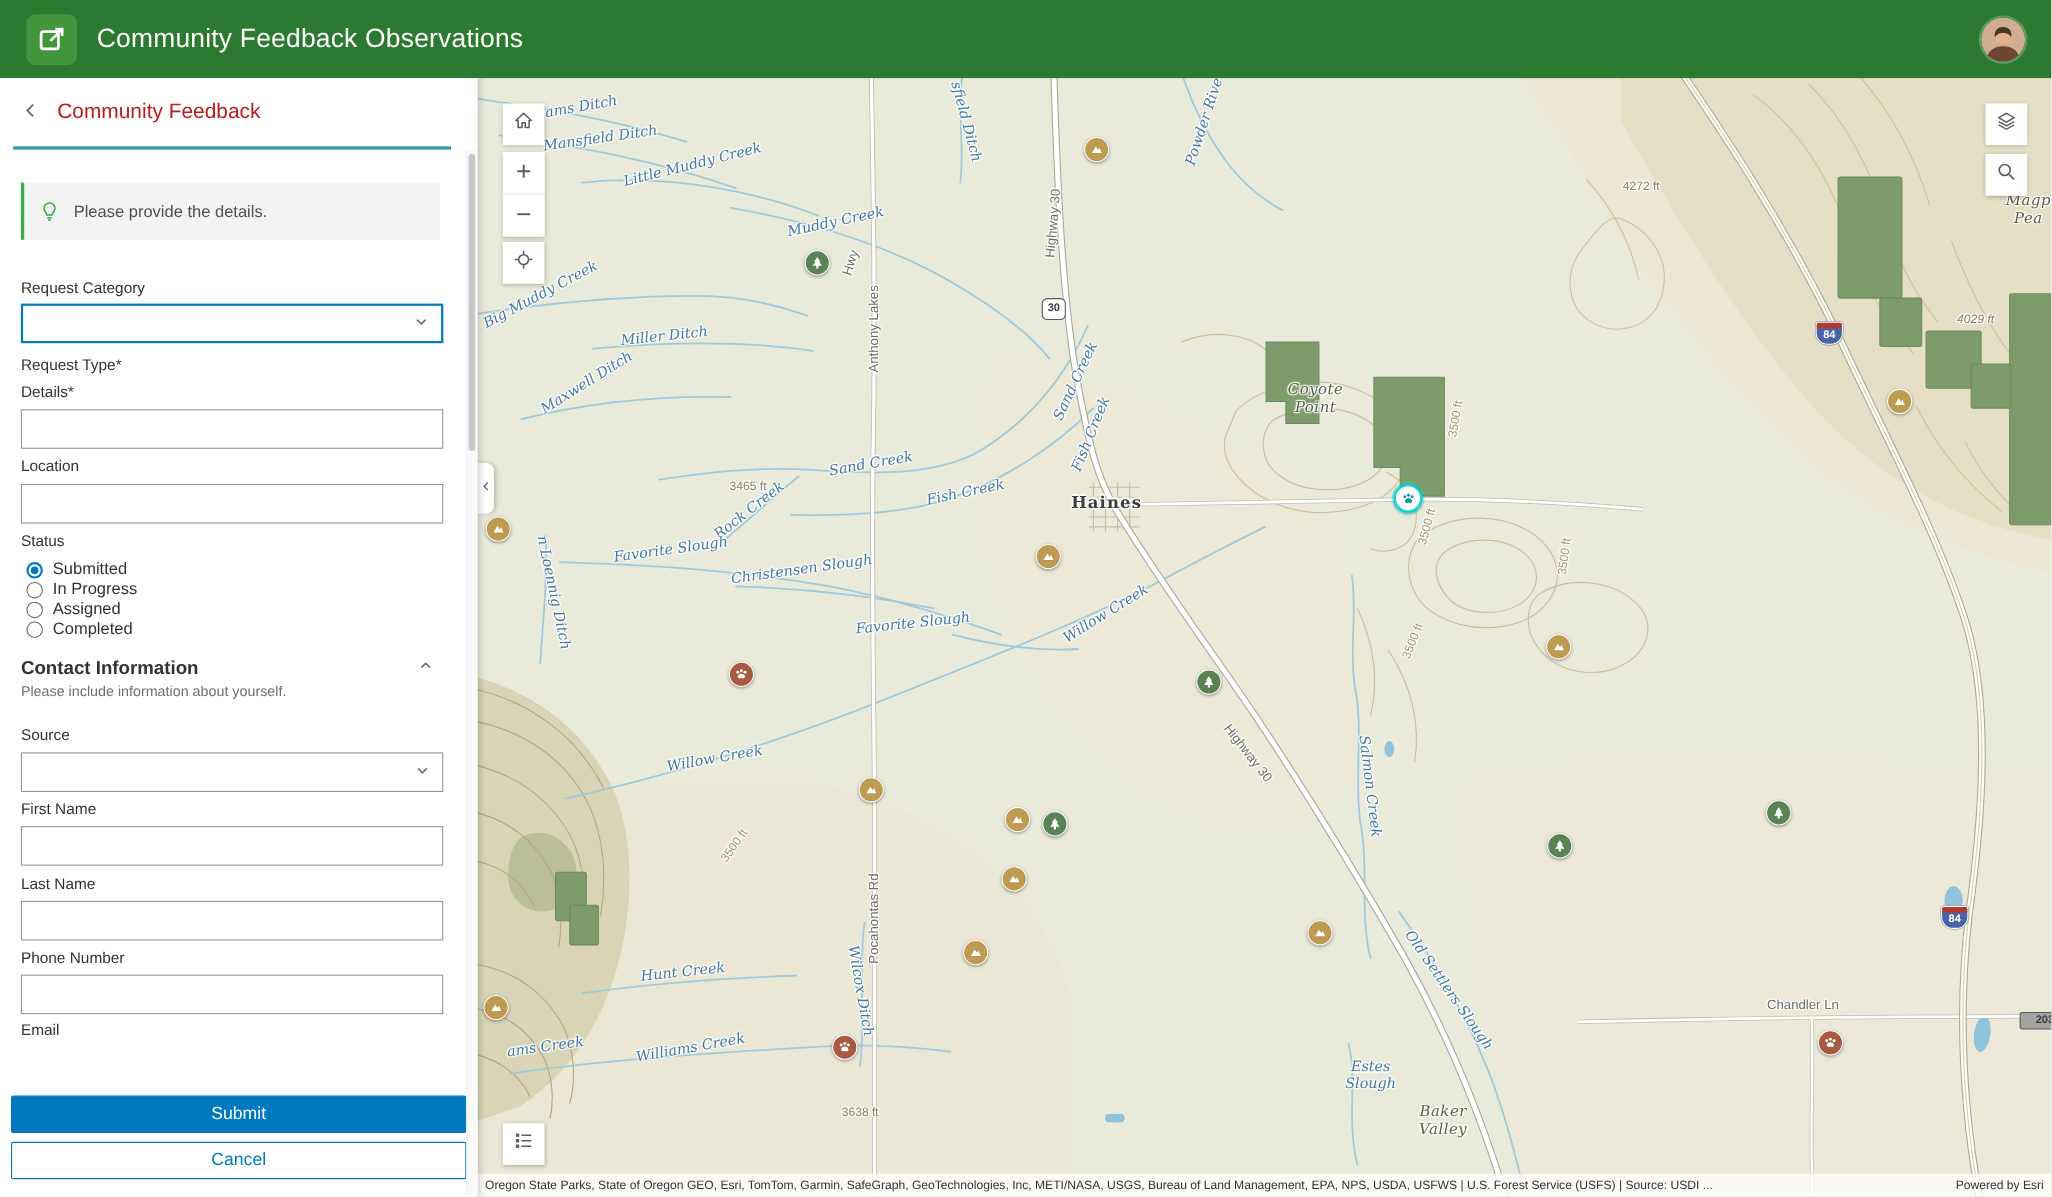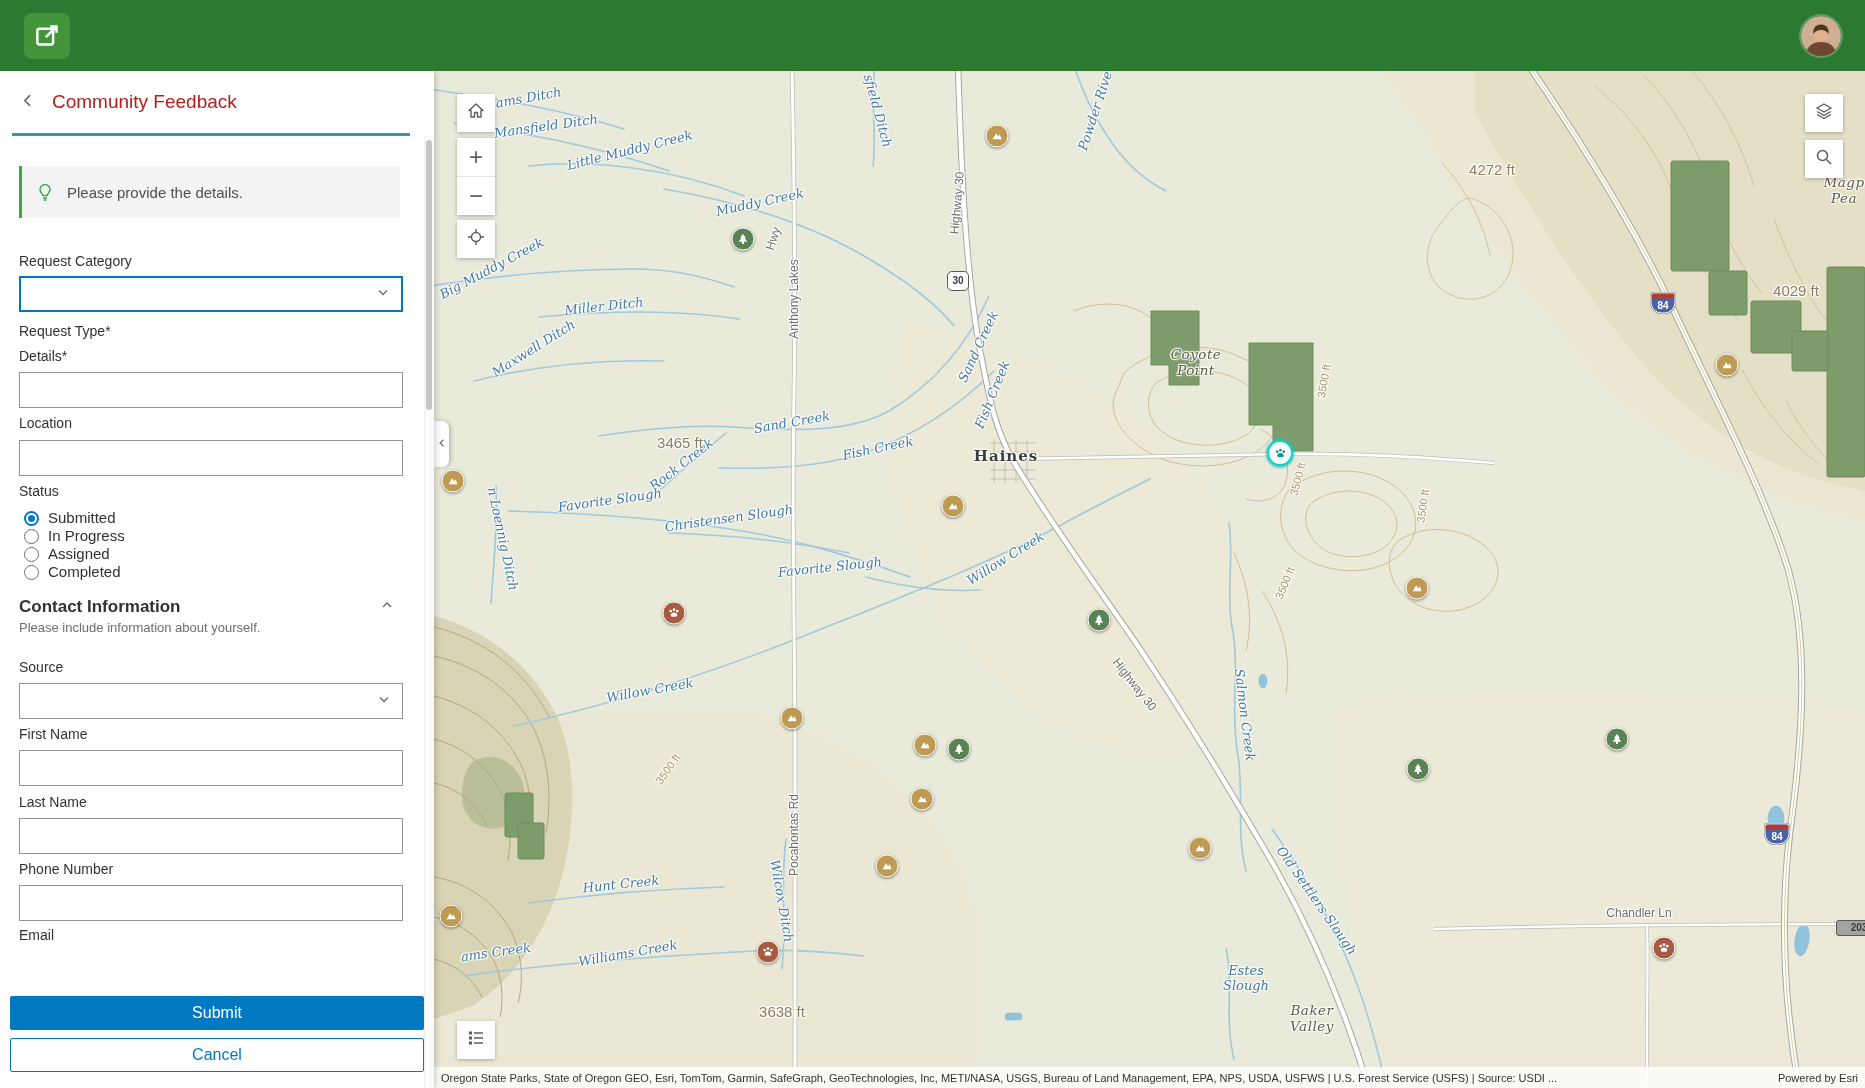--- a/index.html
+++ b/index.html
@@ -51,21 +51,21 @@
 
   
   .map{position:absolute;top:71px;left:434px;width:1431px;height:1017px;overflow:hidden;background:#e9eada;z-index:1;}
   .map-base{position:absolute;left:0;top:0;}
   #map-annotations{position:absolute;inset:0;pointer-events:none;}
 
   .map-label{position:absolute;white-space:pre-line;text-align:center;line-height:1.15;pointer-events:none;
     text-shadow:-1px -1px 1px #fff,1px -1px 1px #fff,-1px 1px 1px #fff,1px 1px 1px #fff,0 0 3px #fff;}
   .map-label.water{font-family:"DejaVu Serif",serif;font-style:italic;color:#4179a3;font-size:13px;}
   .map-label.road{color:#6d6d6d;font-size:12px;}
-  .map-label.elev{color:#8a7e61;font-size:15px;}
+  .map-label.elev{color:#8a7e61;font-size:11px;}
   .map-label.contour{color:#ab9668;font-size:11px;}
   .map-label.town{font-family:"DejaVu Serif",serif;color:#3c3c3c;font-size:15px;letter-spacing:1px;font-weight:700;}
   .map-label.place{font-family:"DejaVu Serif",serif;font-style:italic;color:#5c5b45;font-size:13.5px;letter-spacing:.5px;}
 
   .map-marker{position:absolute;width:23px;height:23px;border-radius:50%;transform:translate(-50%,-50%);display:flex;align-items:center;justify-content:center;border:1.5px solid #fff;box-shadow:0 1px 3px rgba(0,0,0,.4);color:#fff;pointer-events:auto;cursor:pointer;box-sizing:border-box;}
   .map-marker svg{width:15px;height:15px;display:block;}
   .map-marker.poi{background:#bf9a52;}
   .map-marker.tree{background:#5b8253;}
   .map-marker.paw{background:#a85a41;}
   .map-marker.selected{background:#fff;border:2px solid #0fd3d3;color:#0d98a5;width:26px;height:26px;box-shadow:0 0 0 2px rgba(0,229,229,.35),0 1px 3px rgba(0,0,0,.4);}
@@ -97,20 +97,21 @@
 
 <div id="app">
 
   <header class="app-header">
     <div class="logo-tile">
       <svg viewBox="0 0 24 24" width="27" height="27" aria-hidden="true">
         <rect x="3" y="6" width="14" height="14" rx="2" fill="none" stroke="#fff" stroke-width="2.2"></rect>
         <path d="M10.5 13.5 L20 4 M14.5 4 H20 V9.5" fill="none" stroke="#fff" stroke-width="2.2"></path>
       </svg>
     </div>
+    <h1 class="app-title">Community Feedback Observations</h1>
     <div class="avatar">
       <svg viewBox="0 0 40 40" width="40" height="40" aria-hidden="true">
         <circle cx="20" cy="20" r="20" fill="#cfae93"></circle>
         <circle cx="20" cy="18" r="7" fill="#e3b28b"></circle>
         <path d="M20 8.5 C13.5 8.5 11.5 14 12.8 18 C14.5 12.8 25.5 12.8 27.2 18 C28.5 14 26.5 8.5 20 8.5 Z" fill="#4e3524"></path>
         <path d="M5 40 C5 30 12 26 20 26 C28 26 35 30 35 40 Z" fill="#6e4632"></path>
       </svg>
     </div>
   </header>
 
@@ -358,21 +359,21 @@
         <span class="map-label water" style="left: 62px; top: 882px; transform: translate(-50%, -50%) rotate(-8deg);">ams Creek</span>
         <span class="map-label water" style="left: 194px; top: 883px; transform: translate(-50%, -50%) rotate(-10deg);">Williams Creek</span>
         <span class="map-label elev" style="left: 348px; top: 941px; transform: translate(-50%, -50%) rotate(0deg);">3638 ft</span>
         <span class="map-label water" style="left: 882px; top: 830px; transform: translate(-50%, -50%) rotate(55deg);">Old Settlers Slough</span>
         <span class="map-label road" style="left: 1205px; top: 843px; transform: translate(-50%, -50%) rotate(0deg);">Chandler Ln</span>
         <span class="map-label water" style="left: 812px; top: 908px; transform: translate(-50%, -50%) rotate(0deg);">Estes
 Slough</span>
         <span class="map-label place" style="left: 878px; top: 948px; transform: translate(-50%, -50%) rotate(0deg);">Baker
 Valley</span>
         <span class="map-label elev" style="left: 1058px; top: 99px; transform: translate(-50%, -50%) rotate(0deg);">4272 ft</span>
-        <span class="map-label elev" style="left: 1362px; top: 220px; transform: translate(-50%, -50%) rotate(0deg);">4029 ft</span>
+        <span class="map-label elev" style="left: 1362px; top: 220px; transform: translate(-50%, -50%) rotate(0deg); font-style: italic;">4029 ft</span>
         <span class="map-label elev" style="left: 1500px; top: 270px; transform: translate(-50%, -50%) rotate(0deg);">430</span>
         <span class="map-label place" style="left: 1410px; top: 120px; transform: translate(-50%, -50%) rotate(0deg);">Magp
 Pea</span>
         <span class="map-label contour" style="left: 890px; top: 310px; transform: translate(-50%, -50%) rotate(-80deg);">3500 ft</span>
         <span class="map-label contour" style="left: 864px; top: 408px; transform: translate(-50%, -50%) rotate(-75deg);">3500 ft</span>
         <span class="map-label contour" style="left: 851px; top: 512px; transform: translate(-50%, -50%) rotate(-68deg);">3500 ft</span>
         <span class="map-label contour" style="left: 989px; top: 435px; transform: translate(-50%, -50%) rotate(-82deg);">3500 ft</span>
         <div class="map-marker poi" style="left: 563px; top: 65px;">
           <svg viewBox="0 0 20 20">
             <path d="M4.2 14.2 L8.8 6.2 L11.6 10.6 L13.4 7.8 L16.2 14.2 Z" fill="currentColor"></path>

